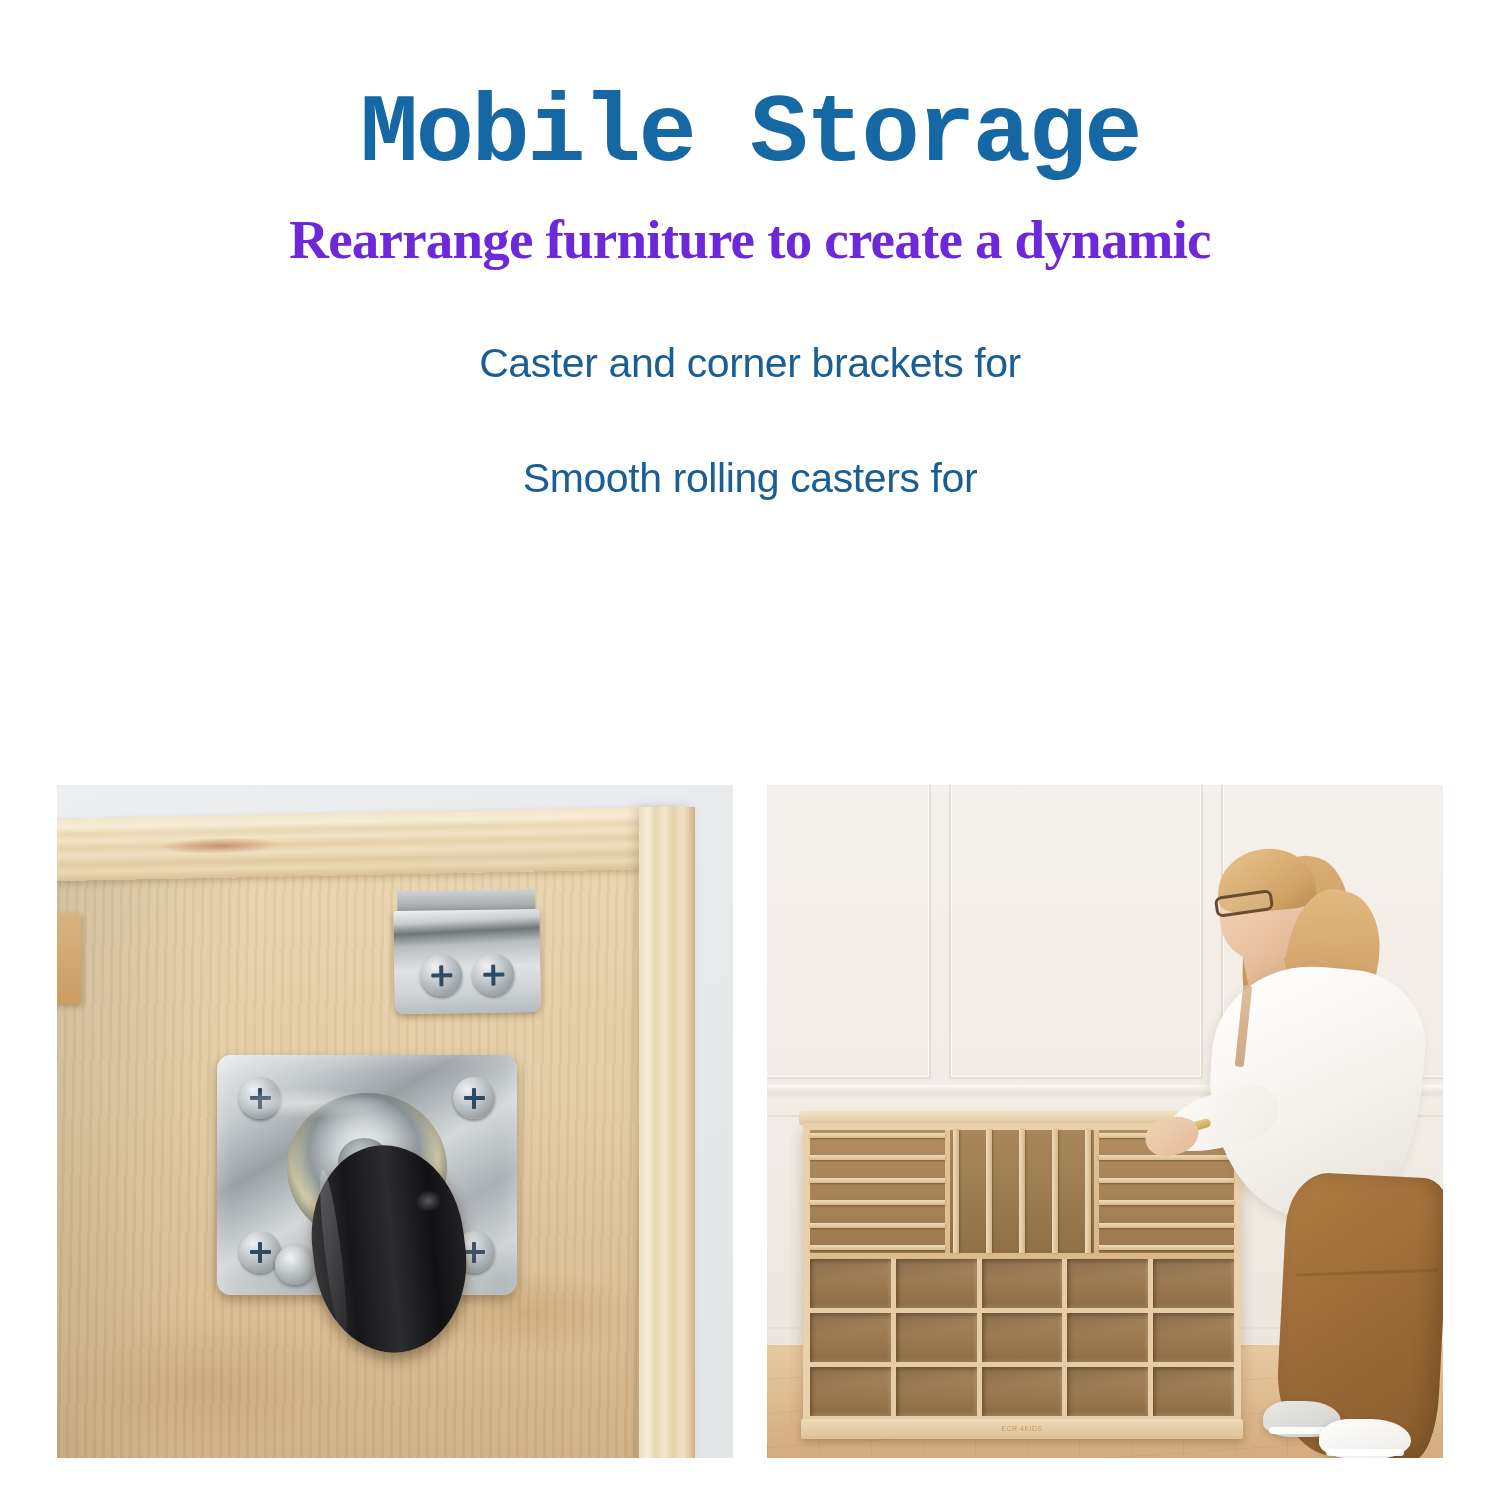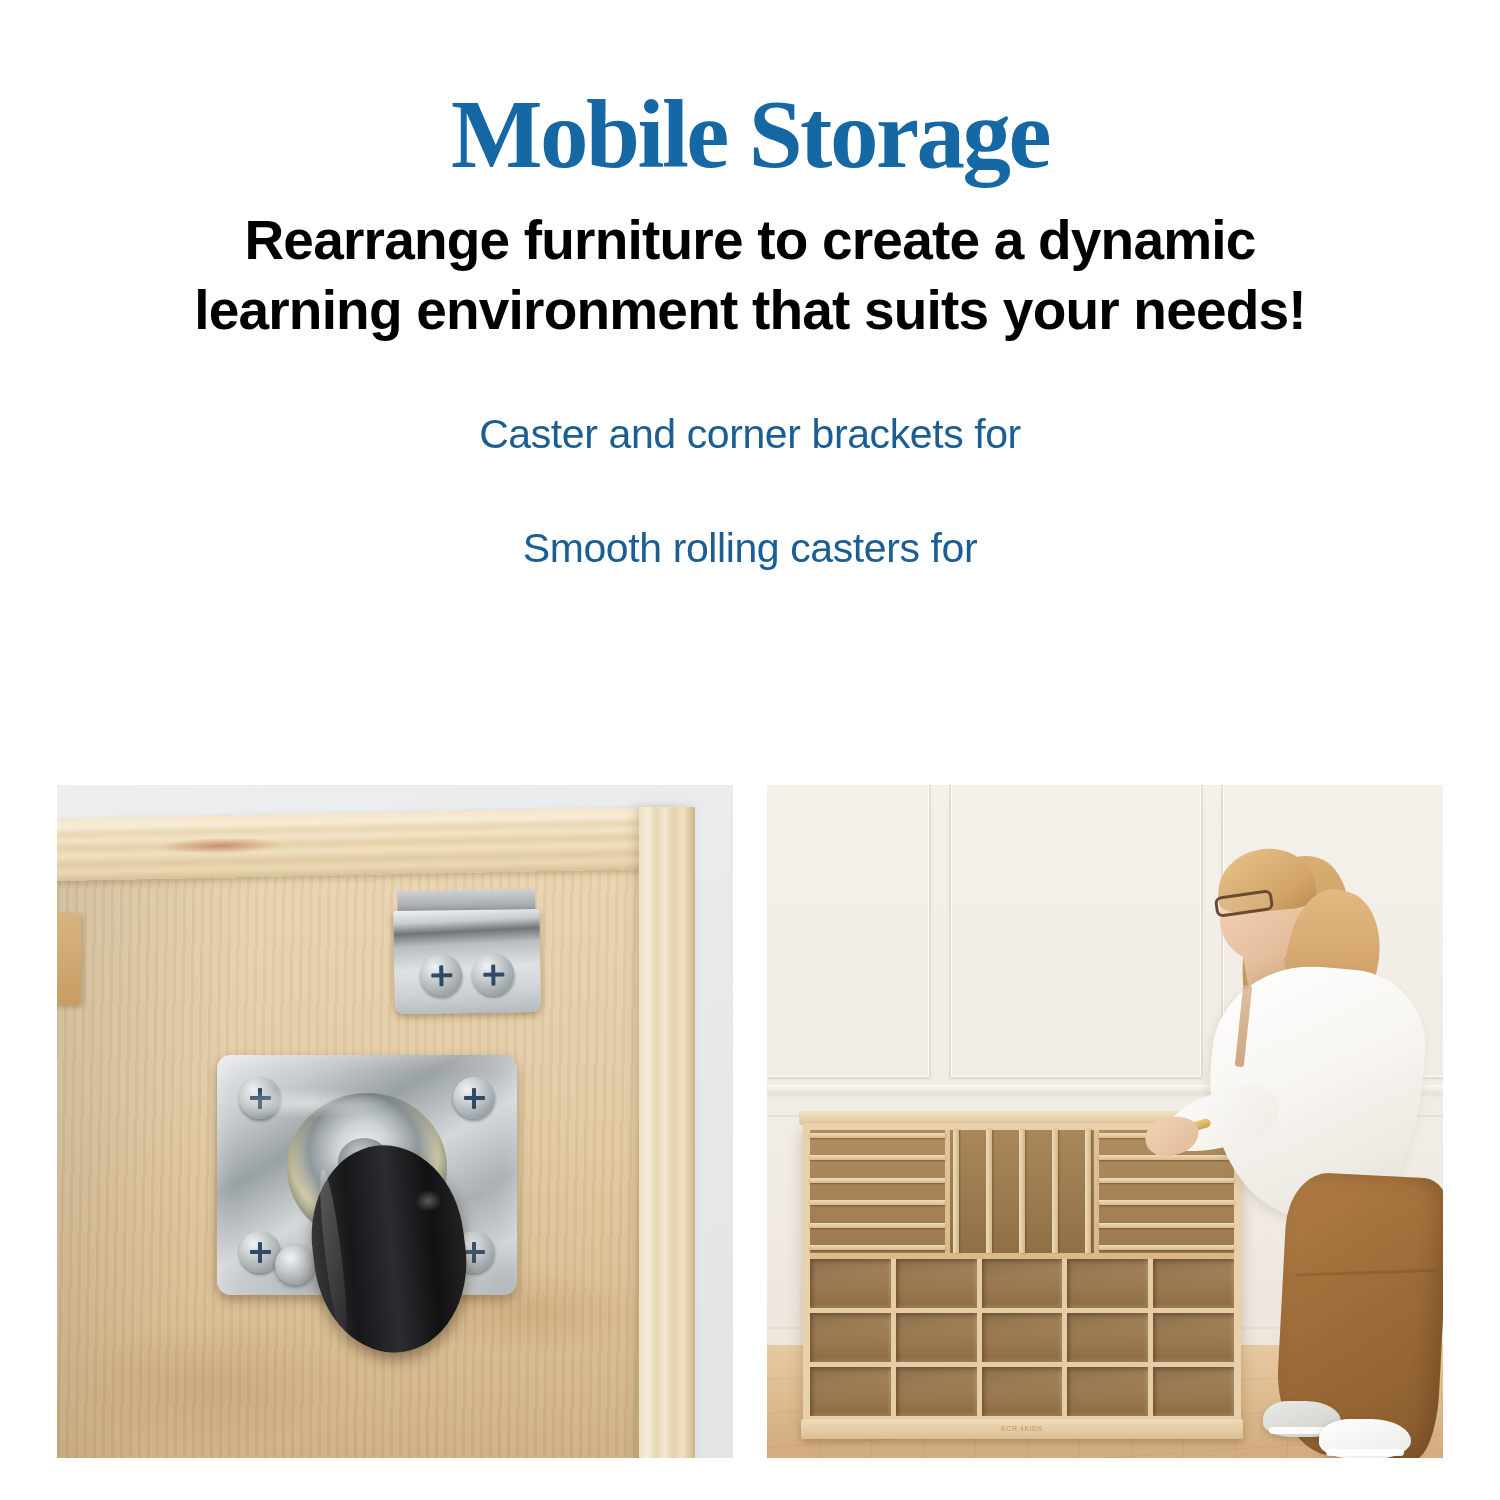--- a/index.html
+++ b/index.html
@@ -16,35 +16,35 @@
   }
 
   
   .text-block {
     width: 1500px;
     padding-top: 86px;
     text-align: center;
   }
 
   .headline {
-    font-family: Liberation Serif, serif;
+    font-family: Liberation Mono, monospace;
     font-weight: 700;
     font-size: 97px;
     line-height: 1.0;
     letter-spacing: -2.5px;
     color: #1668a5;
     margin: 0;
   }
 
   .subhead {
-    font-family: Liberation Sans, sans-serif;
+    font-family: Liberation Serif, serif;
     font-weight: 700;
     font-size: 55px;
     line-height: 1.28;
-    color: #000000;
+    color: #6d28d9;
     margin: 22px auto 0;
     width: 1300px;
     letter-spacing: -0.8px;
   }
   .subhead .ln { display: block; }
 
   .bodytext {
     font-family: "Liberation Sans", sans-serif;
     font-weight: 400;
     font-size: 41px;
@@ -433,21 +433,20 @@
 </style>
 </head>
 <body>
 
 <div class="text-block">
 
   <h1 class="headline">Mobile Storage</h1>
 
   <div class="subhead">
     <span class="ln">Rearrange furniture to create a dynamic</span>
-    <span class="ln">learning environment that suits your needs!</span>
   </div>
 
   <div class="bodytext para-1">
     <span class="ln">Caster and corner brackets for</span>
   </div>
 
   <div class="bodytext para-2">
     <span class="ln">Smooth rolling casters for</span>
   </div>
 

